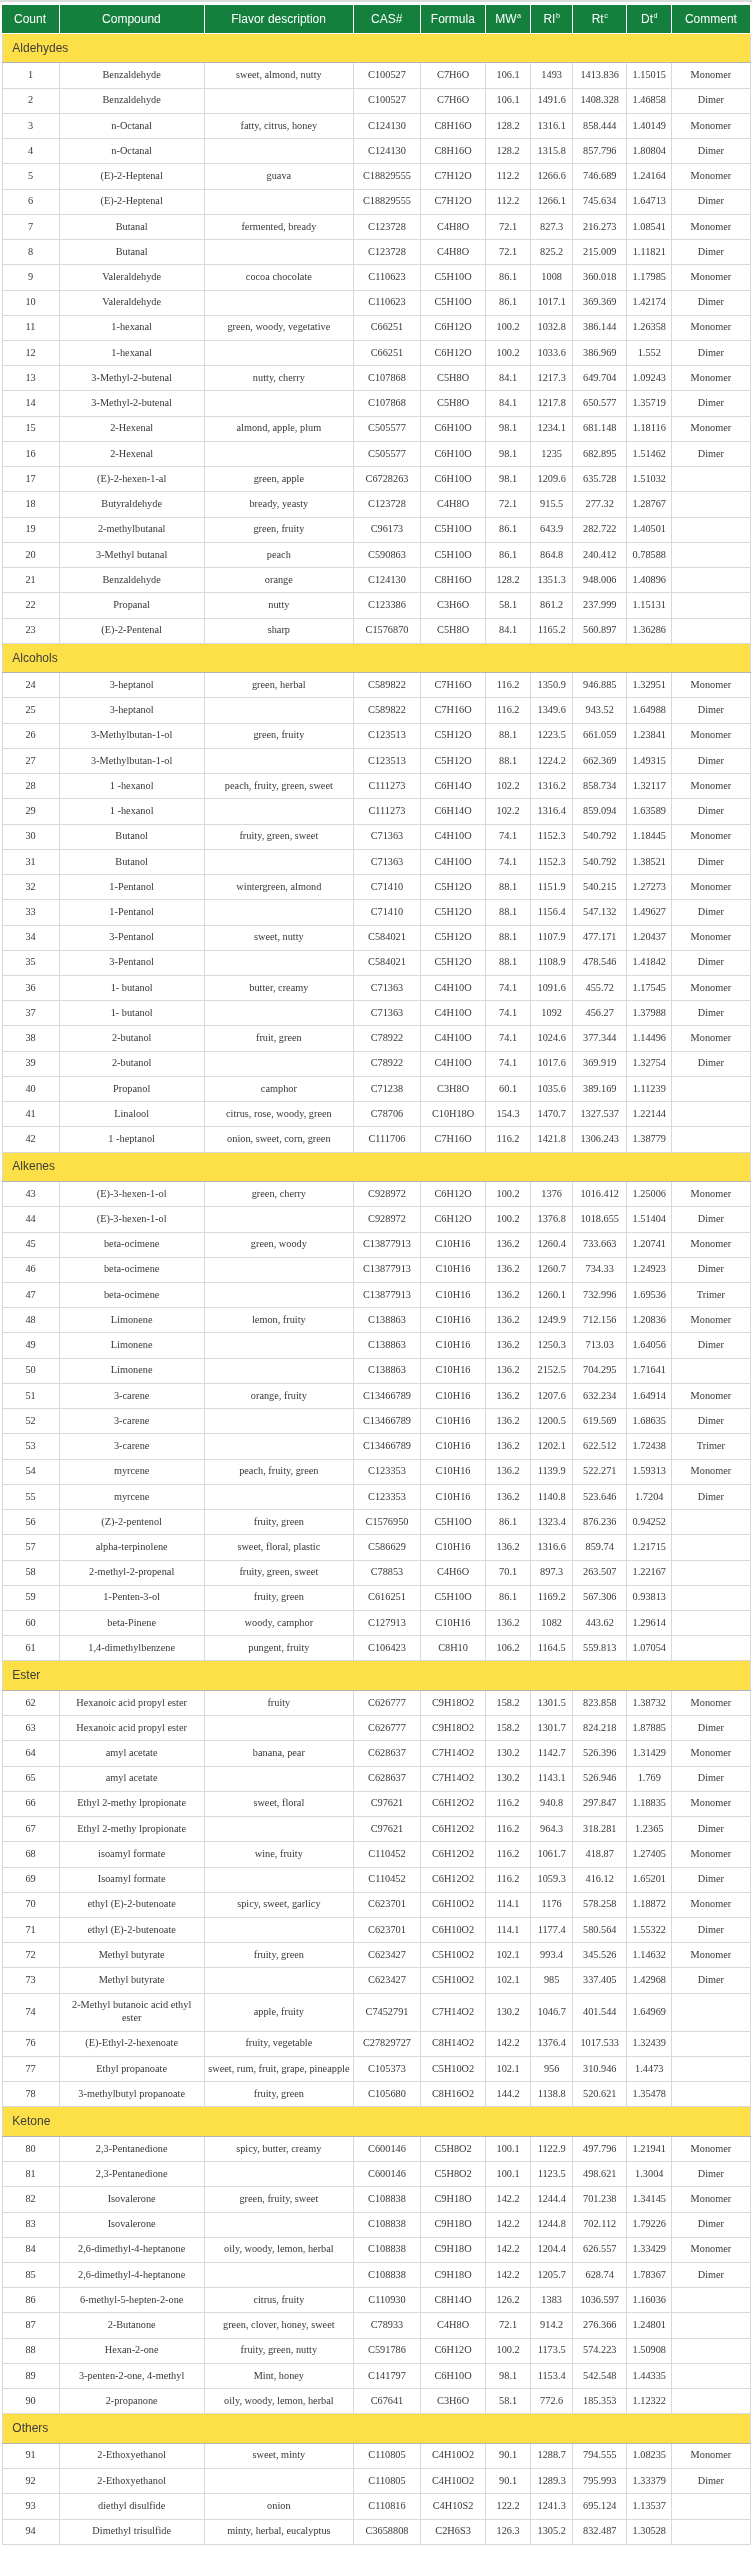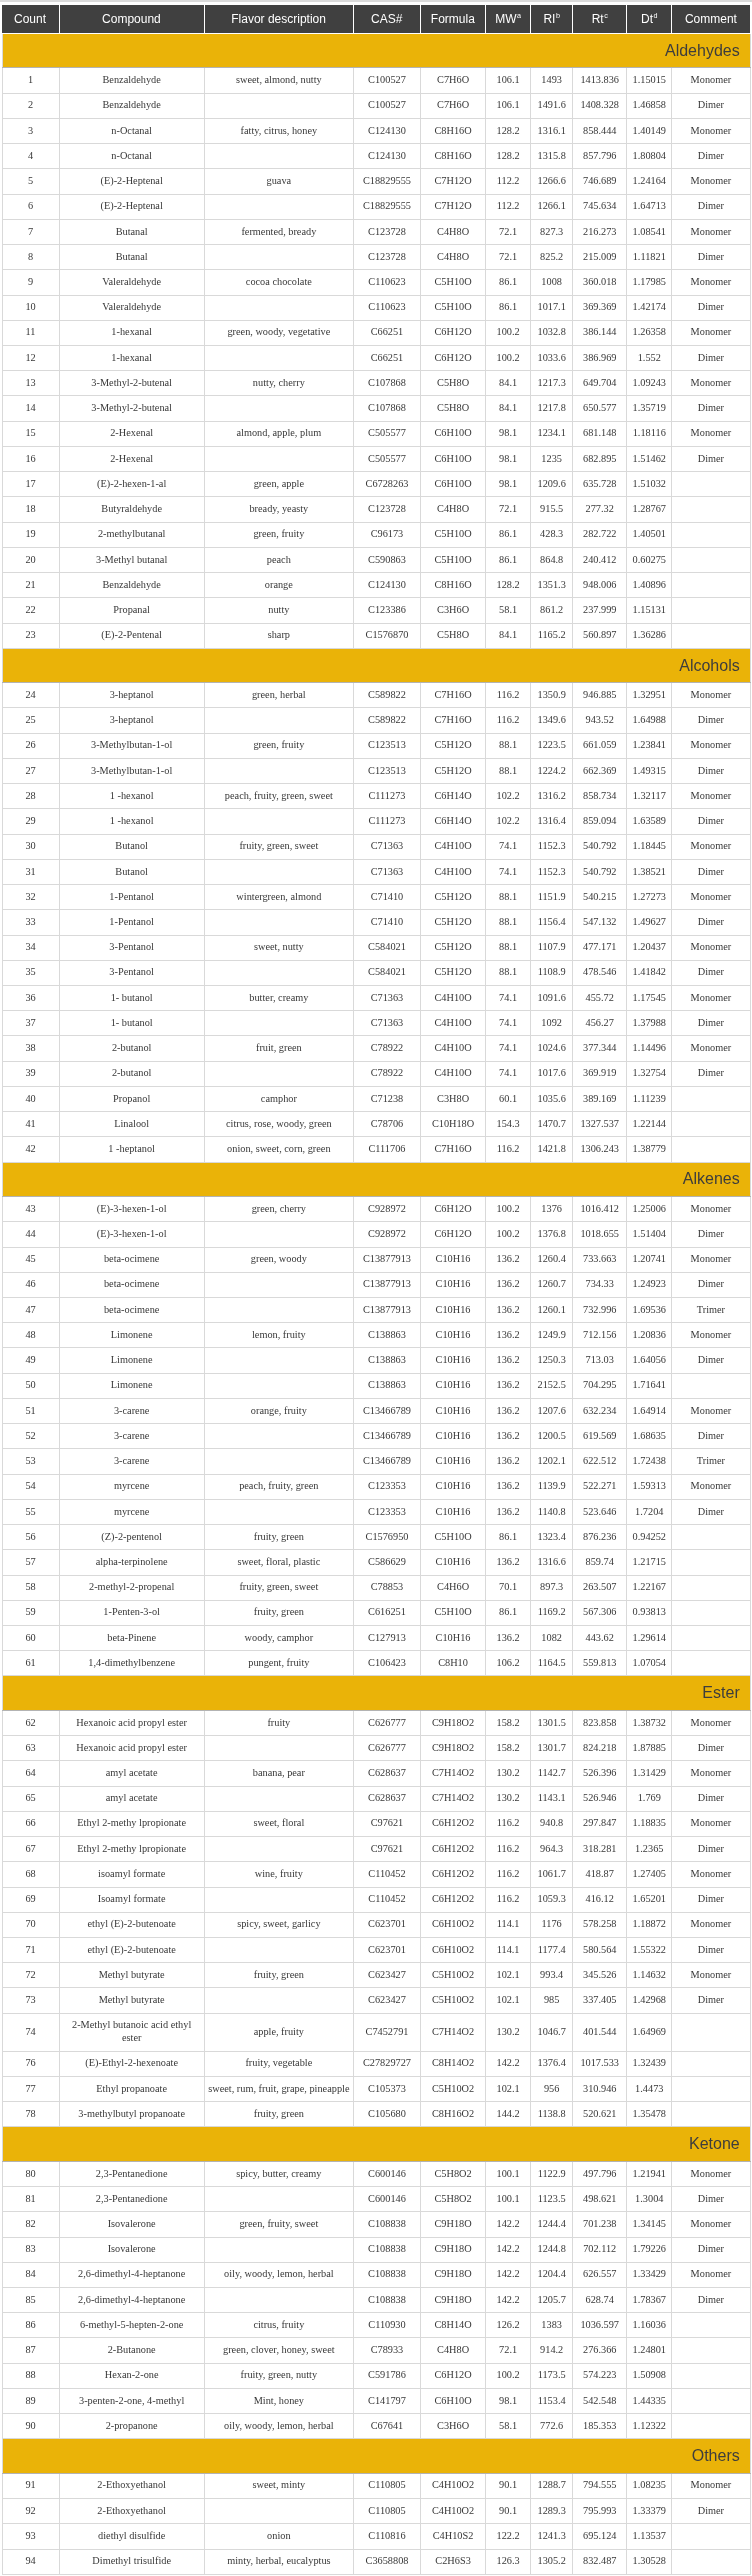--- a/index.html
+++ b/index.html
@@ -1,31 +1,31 @@
 <!DOCTYPE html>
 <html style="font-size:8.2px"><head>
 <meta charset="utf-8">
 <style>
   html, body { margin: 0; padding: 0; background: #ffffff; }
   body { width: 752px; font-family: "Liberation Serif", serif; color: #333333; }
   .page { width: 752px; }
   .top-strip { height: 2.1px; background: #dbdbdb; margin-bottom: 2.6px; }
   table { border-collapse: collapse; table-layout: fixed; width: 749px; margin-left: 1.5px; }
   thead th {
-    background: #404040; color: #ffffff;
+    background: #15803d; color: #ffffff;
     font-family: "Liberation Sans", sans-serif; font-weight: normal;
     font-size: 12px; padding: 6.7px 2.1px; text-align: center;
     border-left: 1.5px solid #ffffff; border-bottom: 1.5px solid #ffffff;
   }
   thead th:first-child { border-left: none; }
   thead th sup { font-size: 7.2px; margin-left: 0.5px; }
   tr.section-row td {
-    background: #eab308; color: #3d3d3d;
-    font-family: "Liberation Sans", sans-serif; font-size: 16px;
-    text-align: right; padding: 6.7px 9.8px;
+    background: #fde047; color: #3d3d3d;
+    font-family: "Liberation Sans", sans-serif; font-size: 12px;
+    text-align: left; padding: 6.7px 9.8px;
     border-top: 1px solid #b3b3b3; border-bottom: 1px solid #b3b3b3;
   }
   tbody td {
     background: #ffffff; text-align: center; vertical-align: middle;
     font-size: 10.3px; line-height: 1.25; color: #383838;
     padding: 5.7px 3.1px;
     border: 0.5px solid #d9d9d9;
     overflow-wrap: break-word;
   }
   tbody tr.group-start td { border-top: 1px solid #aaaaaa; }
@@ -284,35 +284,35 @@
           <td>1.28767</td>
           <td></td>
         </tr>
         <tr class="group-start">
           <td>19</td>
           <td>2-methylbutanal</td>
           <td>green, fruity</td>
           <td>C96173</td>
           <td>C5H10O</td>
           <td>86.1</td>
-          <td>428.3</td>
+          <td>643.9</td>
           <td>282.722</td>
           <td>1.40501</td>
           <td></td>
         </tr>
         <tr class="group-start">
           <td>20</td>
           <td>3-Methyl butanal</td>
           <td>peach</td>
           <td>C590863</td>
           <td>C5H10O</td>
           <td>86.1</td>
           <td>864.8</td>
           <td>240.412</td>
-          <td>0.60275</td>
+          <td>0.78588</td>
           <td></td>
         </tr>
         <tr class="group-start">
           <td>21</td>
           <td>Benzaldehyde</td>
           <td>orange</td>
           <td>C124130</td>
           <td>C8H16O</td>
           <td>128.2</td>
           <td>1351.3</td>

